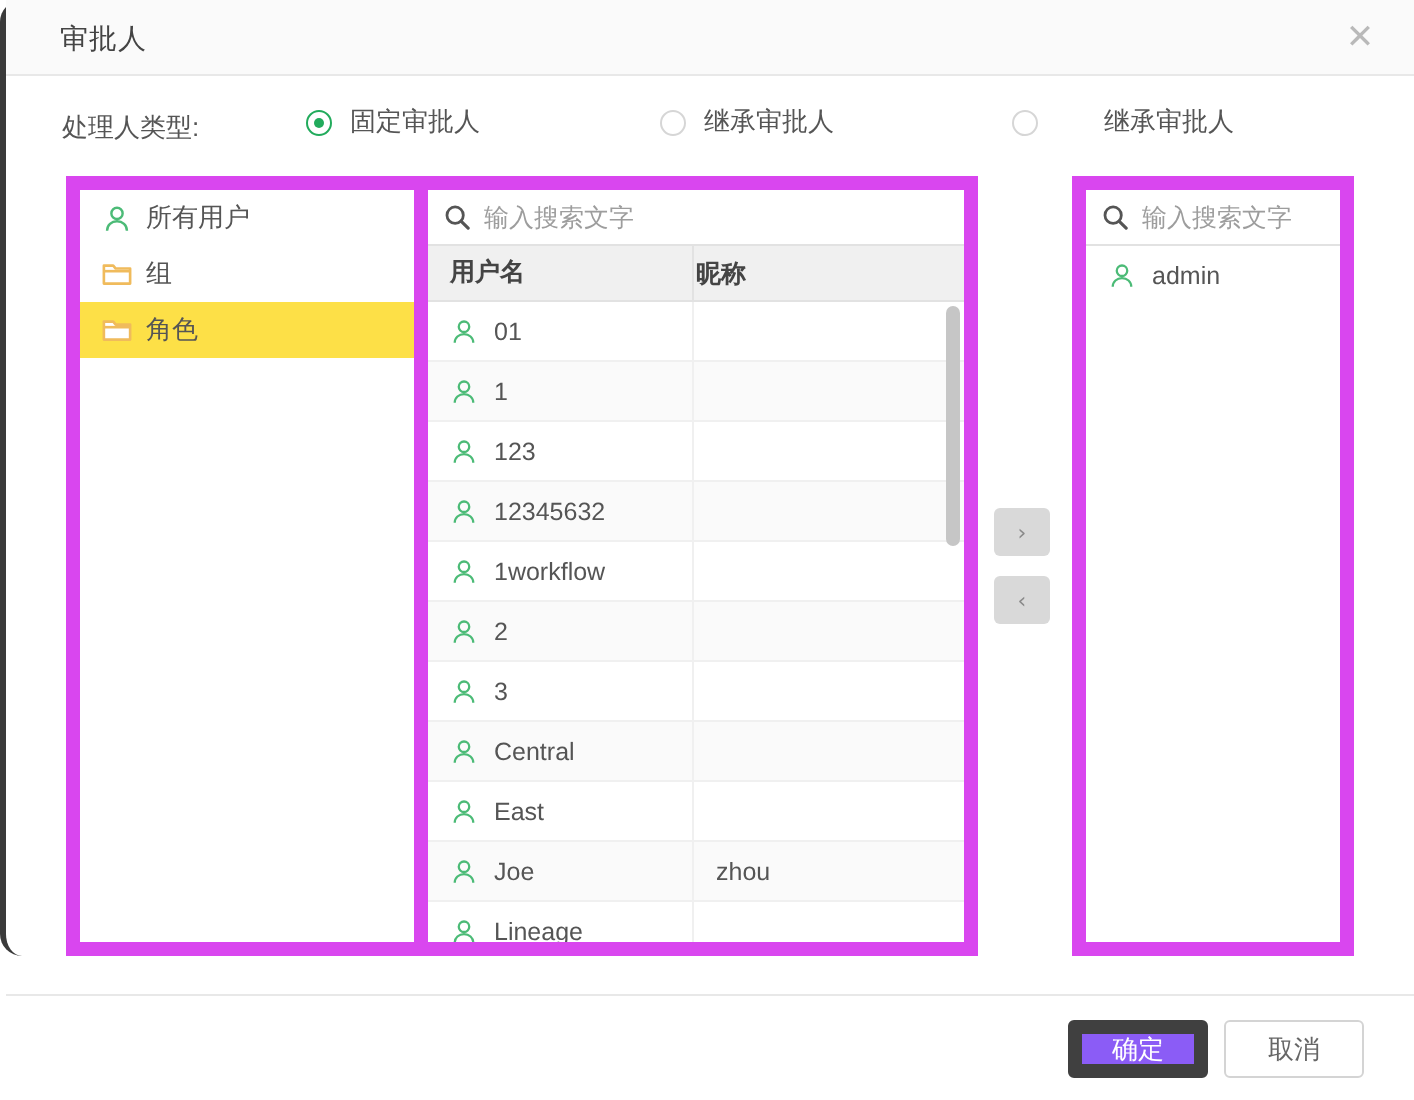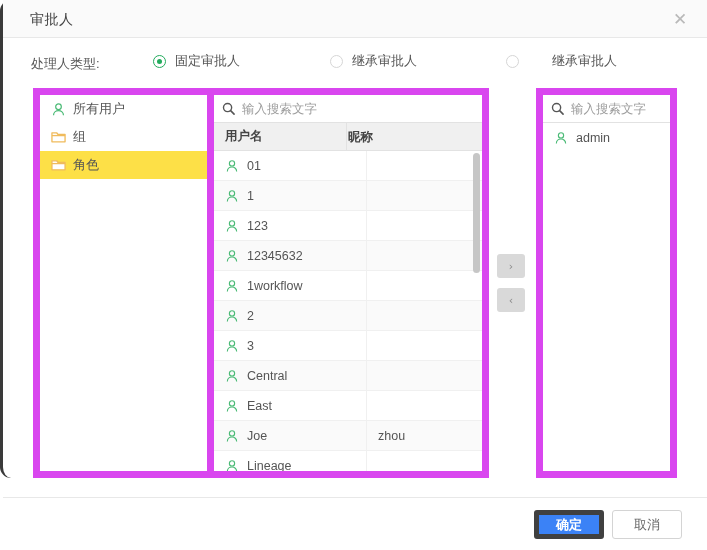--- a/index.html
+++ b/index.html
@@ -123,21 +123,20 @@
   .tbl-body {
     position: relative;
     height: 332px;
     overflow: hidden;
   }
   .tbl-row {
     display: flex; height: 30px; align-items: center;
     font-size: 12.5px; color: #555;
     border-bottom: 1px solid #f0f0f0;
     cursor: pointer;
-    gap: 20px;
   }
   .tbl-row:nth-child(even) { background: #fafafa; }
   .tbl-row .c1 {
     width: 132px; padding-left: 11px;
     display: flex; align-items: center; height: 30px;
   }
   .tbl-row .c1 .nm { margin-left: 8px; }
   .tbl-row .c2 {
     flex: 1; padding-left: 11px;
     border-left: 1px solid #f0f0f0;
@@ -181,21 +180,21 @@
   }
   .btn {
     position: absolute; top: 12px;
     height: 29px; width: 70px;
     font-size: 13px; border-radius: 3px;
     display: flex; align-items: center; justify-content: center;
     cursor: pointer; user-select: none;
     font-family: "Liberation Sans", sans-serif;
   }
   .btn-ok {
-    left: 531px; background: #3b82f6; color: #fff; border: 5px solid #404040; font-weight: bold;
+    left: 531px; background: #8b5cf6; color: #fff; border: 7px solid #404040;
   }
   .btn-cancel {
     left: 609px; background: #fff; color: #666; border: 1px solid #d4d4d4;
   }
 
   svg { display: block; }
 </style>
 </head>
 <body>
 

